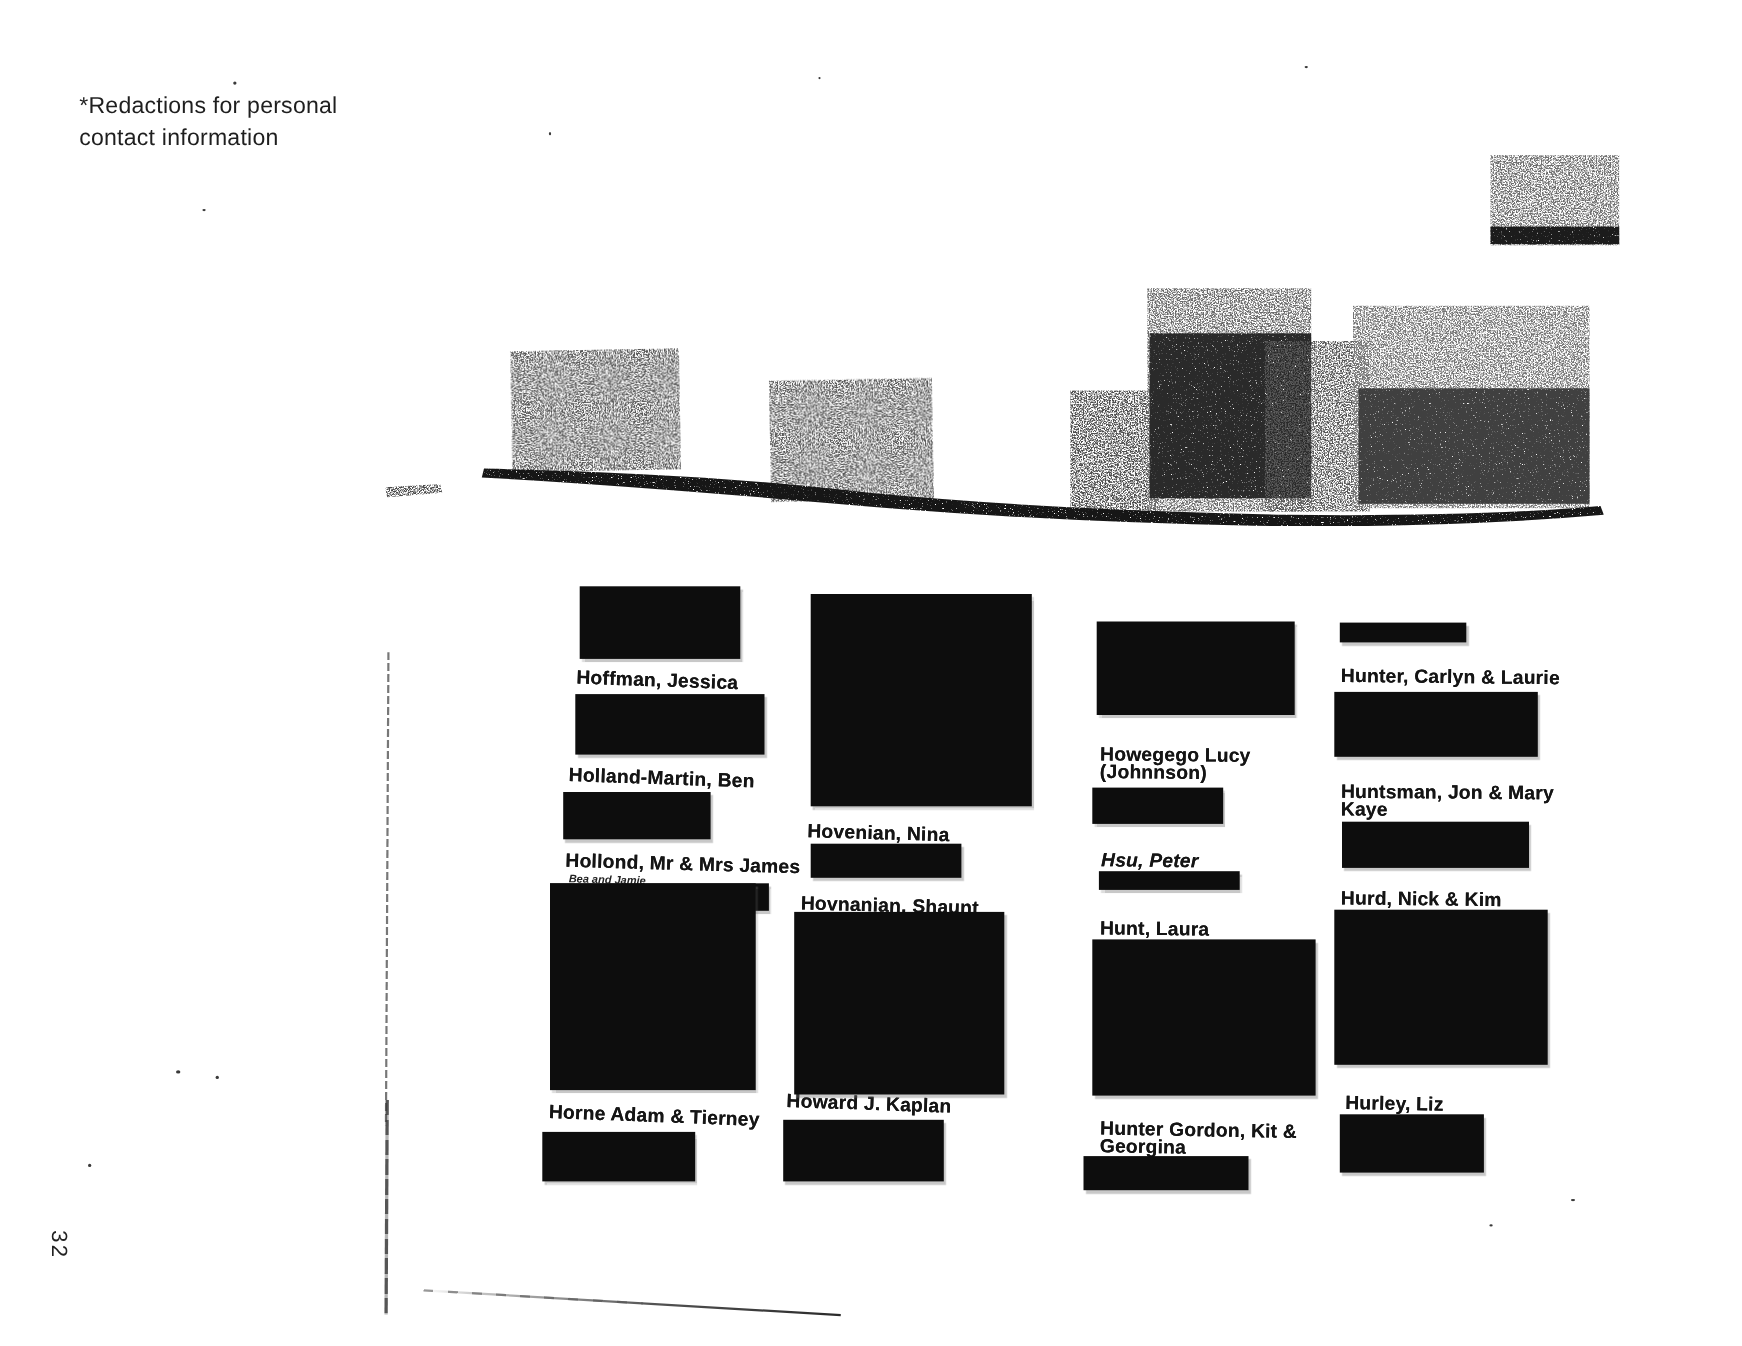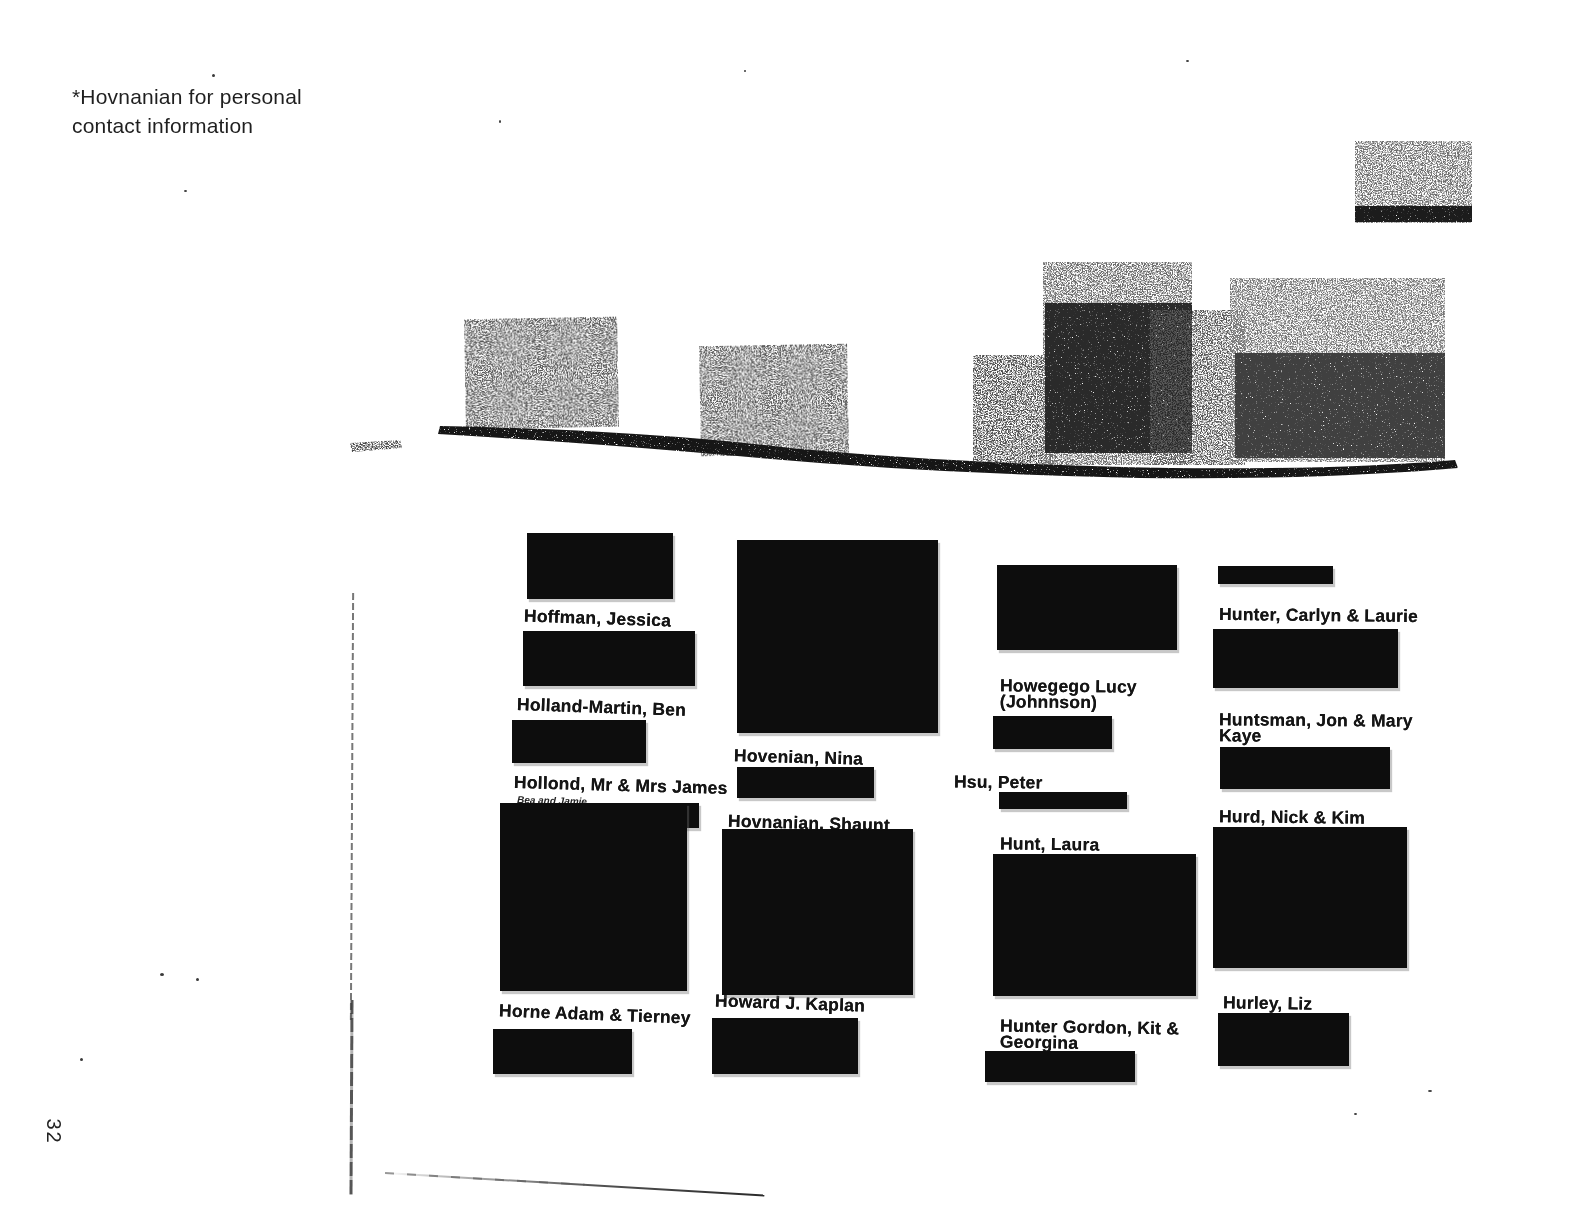--- a/index.html
+++ b/index.html
@@ -34,21 +34,21 @@
   
   .e-hoffman{left:524px;top:610px;transform:rotate(2deg);}
   .e-holland{left:517px;top:699px;transform:rotate(2deg);}
   .e-hollond{left:514px;top:777px;transform:rotate(1.6deg);}
   .e-hollond-sub{left:517px;top:795px;transform:rotate(1.6deg);}
   .e-horne{left:499px;top:1006px;transform:rotate(2.2deg);}
   .e-hovenian{left:734px;top:749px;transform:rotate(1.6deg);}
   .e-hovnanian{left:728px;top:815px;transform:rotate(1.6deg);}
   .e-howard{left:715px;top:995px;transform:rotate(2deg);}
   .e-howegego{left:1000px;top:678px;transform:rotate(.6deg);}
-  .e-hsu{left:954px;top:774px;transform:rotate(.6deg);}
+  .e-hsu{left:1001px;top:774px;transform:rotate(.6deg);font-style:italic;}
   .e-hunt{left:1000px;top:836px;transform:rotate(.6deg);}
   .e-huntergordon{left:1000px;top:1019px;transform:rotate(1deg);}
   .e-huntercarlyn{left:1219px;top:607px;transform:rotate(.6deg);}
   .e-huntsman{left:1219px;top:712px;transform:rotate(.4deg);}
   .e-hurd{left:1219px;top:809px;transform:rotate(.6deg);}
   .e-hurley{left:1223px;top:995px;transform:rotate(1deg);}
   
   .b-c1top{left:527px;top:533px;width:146px;height:66px;}
   .b-hoffman{left:523px;top:631px;width:172px;height:55px;}
   .b-holland{left:512px;top:720px;width:134px;height:43px;}
@@ -92,21 +92,21 @@
     opacity:.6;
   }
   .noise-art{position:absolute;left:340px;top:128px;width:1150px;height:355px;}
   .speck{position:absolute;background:#3a3a3a;border-radius:50%;}
 </style>
 </head>
 <body>
 
 <div class="page">
 
-  <div class="note">*Hovnanian for personal
+  <div class="note">*Redactions for personal
 contact information</div>
 
   <div class="pagenum">32</div>
 
   <svg class="noise-art" viewBox="0 0 1150 355" xmlns="http://www.w3.org/2000/svg">
     <defs>
       <filter id="spkL" x="-3%" y="-3%" width="106%" height="106%">
         <feTurbulence type="fractalNoise" baseFrequency="0.75" numOctaves="2" seed="3" result="t"></feTurbulence>
         <feColorMatrix in="t" type="matrix" values="0 0 0 0 0  0 0 0 0 0  0 0 0 0 0  2.2 2.2 2.2 0 -3.4" result="a"></feColorMatrix>
         <feComposite in="SourceGraphic" in2="a" operator="in"></feComposite>

